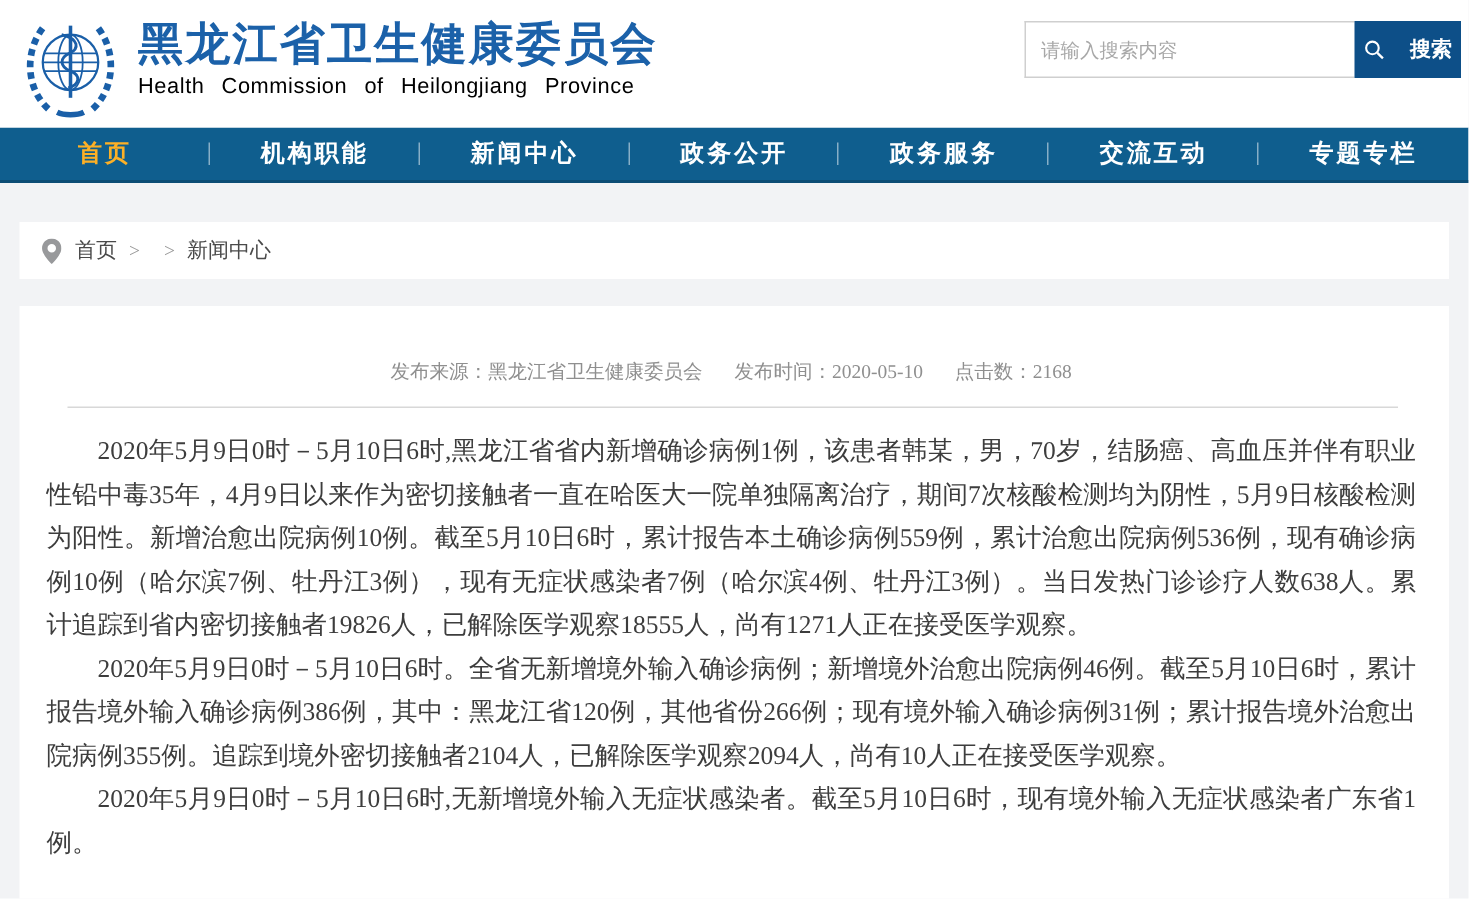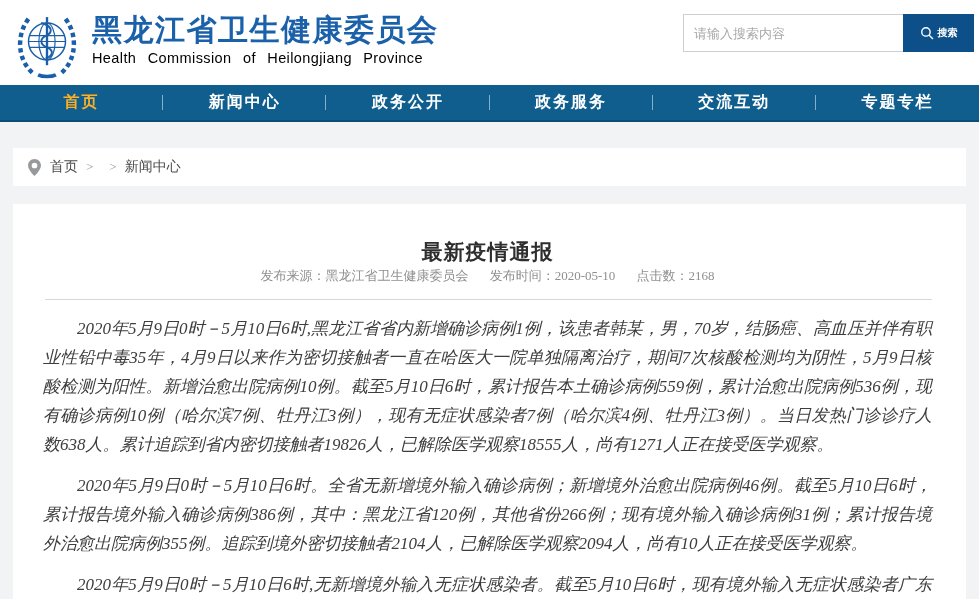--- a/index.html
+++ b/index.html
@@ -18,22 +18,22 @@
   .title-en { font-size: 14.5px; color: #000000; margin-top: 4px; word-spacing: 7px; letter-spacing: 0.4px; }
   .search-box { position: absolute; right: 5px; top: 14px; display: flex; }
   .search-input {
     width: 220px; height: 38px; border: 1px solid #cfcfcf; border-right: none;
     padding: 0 10px; font-size: 13px; color: #404040; outline: none;
     font-family: "Liberation Sans", sans-serif;
   }
   .search-input::placeholder { color: #a8a8a8; }
   .search-btn {
     width: 71px; height: 38px; background: #0d4f88; color: #fff; border: none;
-    font-size: 10px; font-weight: bold; display: flex; align-items: center;
-    justify-content: center; gap: 4px; cursor: pointer;
+    font-size: 14px; font-weight: bold; display: flex; align-items: center;
+    justify-content: space-between; gap: 4px; cursor: pointer;
     font-family: "Liberation Sans", sans-serif;
   }
   
   .main-nav { height: 37px; background: #0f5e8e; display: flex; border-bottom: 2px solid #0c4d75; }
   .nav-item {
     flex: 1; display: flex; align-items: center; justify-content: center;
     color: #ffffff; font-size: 16px; font-weight: bold; letter-spacing: 2px;
     text-decoration: none; position: relative; cursor: pointer;
   }
   .nav-item.active { color: #fcb026; }
@@ -62,21 +62,21 @@
     text-align: center; margin-top: 1px; font-size: 13px; color: #8f8f8f;
     font-family: "Liberation Serif", "DejaVu Serif", serif;
   }
   .meta-item { margin: 0 9px; }
   .divider { border: none; border-top: 1px solid #d8d8d8; margin: 14px 12px 0 14px; }
   .article-body {
     margin-top: 14px; font-size: 17px; line-height: 29px; color: #3d3d3d;
     font-family: "Liberation Serif", "DejaVu Serif", serif;
     text-align: justify;
   }
-  .article-body p { margin: 12px; text-indent: 2em; font-style: italic; }
+  .article-body p { margin: 0; text-indent: 2em; }
 </style>
 </head>
 <body>
 
 <header class="site-header">
   <div class="logo-wrap">
     <svg width="74" height="74" viewBox="0 0 100 100" fill="none" stroke="#1a5fa8">
       <path d="M30,90 C10,72 8,38 26,16" stroke-width="6" stroke-dasharray="6 4.5"></path>
       <path d="M70,90 C90,72 92,38 74,16" stroke-width="6" stroke-dasharray="6 4.5"></path>
       <path d="M38,93 C44,96 56,96 62,93" stroke-width="5"></path>
@@ -98,41 +98,41 @@
         <circle cx="8.5" cy="8.5" r="6" stroke="#ffffff" stroke-width="2" fill="none"></circle>
         <line x1="13.2" y1="13.2" x2="18.5" y2="18.5" stroke="#ffffff" stroke-width="2.2"></line>
       </svg>
       <span>搜索</span>
     </button>
   </div>
 </header>
 
 <nav class="main-nav">
   <a class="nav-item active">首页</a>
+  <a class="nav-item">机构职能</a>
   <a class="nav-item">新闻中心</a>
   <a class="nav-item">政务公开</a>
   <a class="nav-item">政务服务</a>
   <a class="nav-item">交流互动</a>
   <a class="nav-item">专题专栏</a>
 </nav>
 
 <div class="crumb-bar">
   <span class="pin">
     <svg width="13" height="17" viewBox="0 0 16 21" fill="#98999b">
       <path d="M8 0C3.6 0 0 3.6 0 8c0 5.6 8 13 8 13s8-7.4 8-13C16 3.6 12.4 0 8 0zm0 11.5A3.5 3.5 0 1 1 8 4.5a3.5 3.5 0 0 1 0 7z"></path>
     </svg>
   </span>
   <a>首页</a>
   <span class="crumb-sep1">&gt;</span>
   <span class="crumb-sep2">&gt;</span>
   <a>新闻中心</a>
 </div>
 
 <main class="card">
-  <h1 class="article-title">最新疫情通报</h1>
   <div class="article-meta">
     <span class="meta-item"><span>发布来源：</span><span>黑龙江省卫生健康委员会</span></span>
     <span class="meta-item"><span>发布时间：</span><span>2020-05-10</span></span>
     <span class="meta-item"><span>点击数：</span><span>2168</span></span>
   </div>
   <hr class="divider">
   <div class="article-body">
     <p>2020年5月9日0时－5月10日6时,黑龙江省省内新增确诊病例1例，该患者韩某，男，70岁，结肠癌、高血压并伴有职业性铅中毒35年，4月9日以来作为密切接触者一直在哈医大一院单独隔离治疗，期间7次核酸检测均为阴性，5月9日核酸检测为阳性。新增治愈出院病例10例。截至5月10日6时，累计报告本土确诊病例559例，累计治愈出院病例536例，现有确诊病例10例（哈尔滨7例、牡丹江3例），现有无症状感染者7例（哈尔滨4例、牡丹江3例）。当日发热门诊诊疗人数638人。累计追踪到省内密切接触者19826人，已解除医学观察18555人，尚有1271人正在接受医学观察。</p>
     <p>2020年5月9日0时－5月10日6时。全省无新增境外输入确诊病例；新增境外治愈出院病例46例。截至5月10日6时，累计报告境外输入确诊病例386例，其中：黑龙江省120例，其他省份266例；现有境外输入确诊病例31例；累计报告境外治愈出院病例355例。追踪到境外密切接触者2104人，已解除医学观察2094人，尚有10人正在接受医学观察。</p>
     <p>2020年5月9日0时－5月10日6时,无新增境外输入无症状感染者。截至5月10日6时，现有境外输入无症状感染者广东省1例。</p>

